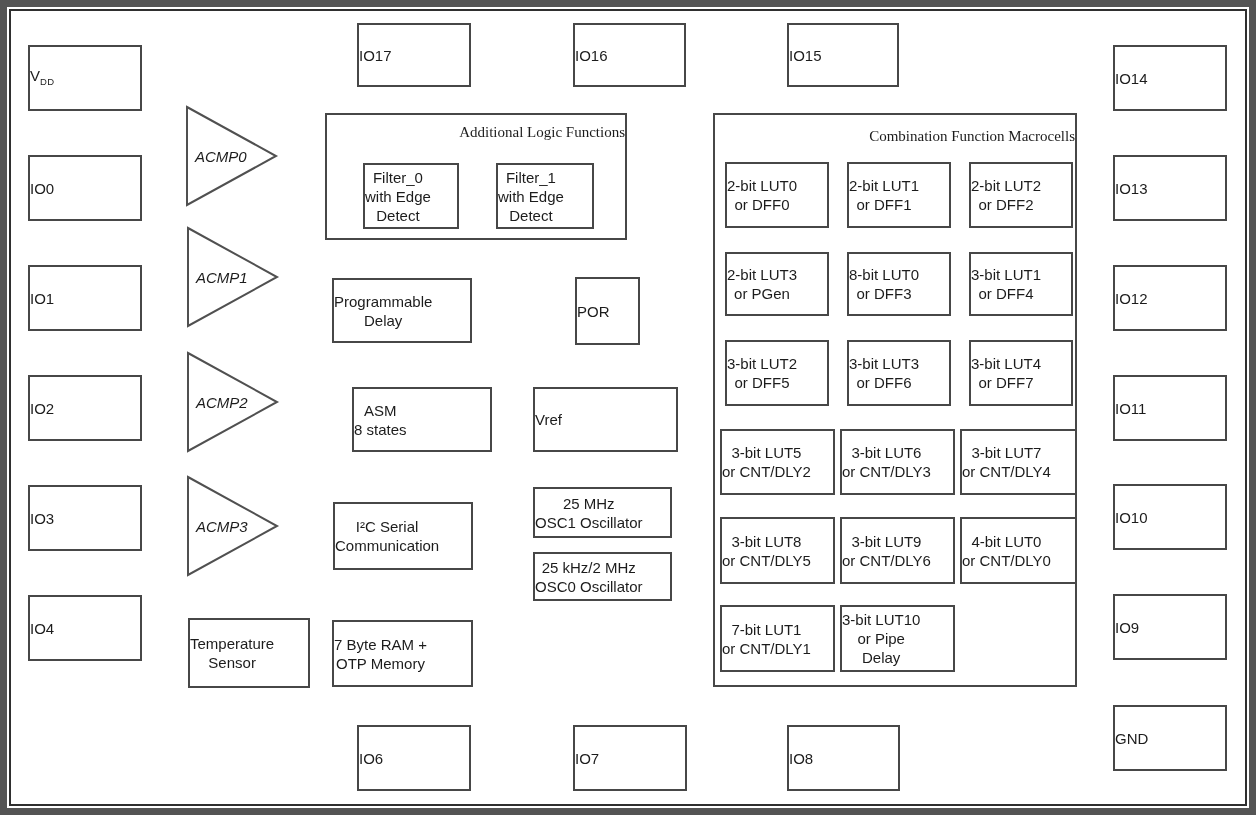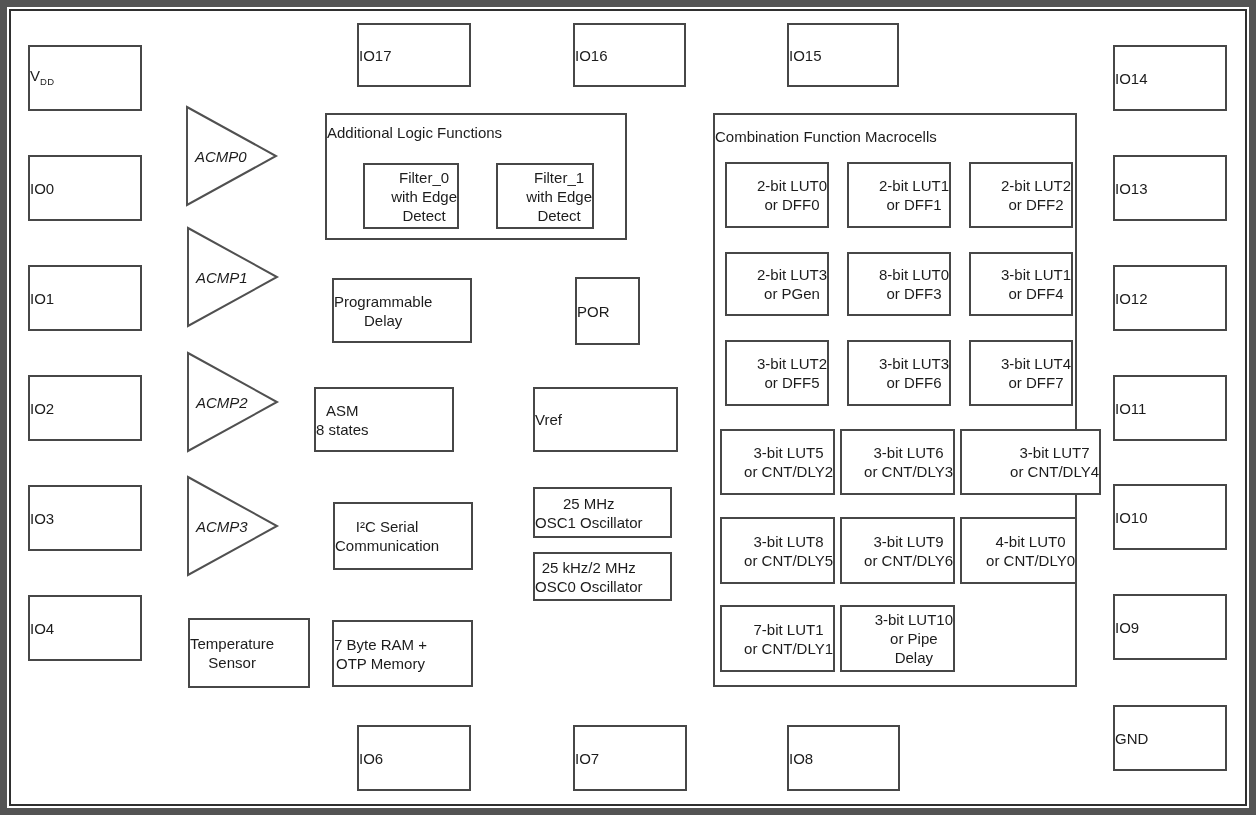--- a/index.html
+++ b/index.html
@@ -8,24 +8,24 @@
     font-family:"Liberation Sans","DejaVu Sans",sans-serif;color:#1c1c1c;
   }
   .frame-outer{position:absolute;inset:0;border:7px solid #545454;pointer-events:none;z-index:5;}
   .frame-inner{position:absolute;left:9px;top:9px;right:9px;bottom:9px;border:2px solid #2f2f2f;pointer-events:none;z-index:4;}
   .box{
     position:absolute;border:2px solid #474747;background:#ffffff;
     display:flex;align-items:center;text-align:center;
     font-size:15px;line-height:19px;white-space:pre-line;box-sizing:border-box;z-index:2;
   }
   .group{position:absolute;border:2px solid #474747;background:#ffffff;box-sizing:border-box;z-index:1;}
-  .group-title{position:absolute;left:0;right:0;text-align:left;font-size:15px;white-space:nowrap;}
+  .group-title{position:absolute;left:0;right:0;text-align:right;font-size:15px;white-space:nowrap;font-family:Liberation Serif, serif;}
   .cell{
     position:absolute;border:2px solid #474747;background:#ffffff;
-    display:flex;align-items:center;justify-content:flex-end;text-align:center;
+    display:flex;align-items:center;justify-content:flex-start;text-align:center;
     font-size:15px;line-height:19px;white-space:pre-line;box-sizing:border-box;
   }
   .acmp{position:absolute;width:94px;height:102px;z-index:2;}
   .acmp svg{position:absolute;left:0;top:0;}
   .acmp-label{position:absolute;left:10px;top:50%;transform:translateY(-50%);font-size:15px;font-style:italic;}
   .vsub{font-size:9.5px;vertical-align:-4px;letter-spacing:0.3px;}
 </style>
 </head>
 <body>
 
@@ -87,21 +87,21 @@
 with Edge
 Detect</span></div>
     <div class="cell" style="left:169px;top:48px;width:98px;height:66px"><span>Filter_1
 with Edge
 Detect</span></div>
   </div>
 
   <div class="box" style="left:332px;top:278px;width:140px;height:65px"><span>Programmable
 Delay</span></div>
   <div class="box" style="left:575px;top:277px;width:65px;height:68px"><span>POR</span></div>
-  <div class="box" style="left:314px;top:387px;width:140px;height:65px"><span>ASM
+  <div class="box" style="left:352px;top:387px;width:140px;height:65px"><span>ASM
 8 states</span></div>
   <div class="box" style="left:533px;top:387px;width:145px;height:65px"><span>Vref</span></div>
   <div class="box" style="left:533px;top:487px;width:139px;height:51px"><span>25 MHz
 OSC1 Oscillator</span></div>
   <div class="box" style="left:533px;top:552px;width:139px;height:49px"><span>25 kHz/2 MHz
 OSC0 Oscillator</span></div>
   <div class="box" style="left:333px;top:502px;width:140px;height:68px"><span>I²C Serial
 Communication</span></div>
   <div class="box" style="left:332px;top:620px;width:141px;height:67px"><span>7 Byte RAM +
 OTP Memory</span></div>
@@ -129,21 +129,21 @@
 or DFF5</span></div>
     <div class="cell" style="left:132px;top:225px;width:104px;height:66px"><span>3-bit LUT3
 or DFF6</span></div>
     <div class="cell" style="left:254px;top:225px;width:104px;height:66px"><span>3-bit LUT4
 or DFF7</span></div>
 
     <div class="cell" style="left:5px;top:314px;width:115px;height:66px"><span>3-bit LUT5
 or CNT/DLY2</span></div>
     <div class="cell" style="left:125px;top:314px;width:115px;height:66px"><span>3-bit LUT6
 or CNT/DLY3</span></div>
-    <div class="cell" style="left:245px;top:314px;width:141px;height:66px"><span>3-bit LUT7
+    <div class="cell" style="left:245px;top:314px;width:117px;height:66px"><span>3-bit LUT7
 or CNT/DLY4</span></div>
 
     <div class="cell" style="left:5px;top:402px;width:115px;height:67px"><span>3-bit LUT8
 or CNT/DLY5</span></div>
     <div class="cell" style="left:125px;top:402px;width:115px;height:67px"><span>3-bit LUT9
 or CNT/DLY6</span></div>
     <div class="cell" style="left:245px;top:402px;width:117px;height:67px"><span>4-bit LUT0
 or CNT/DLY0</span></div>
 
     <div class="cell" style="left:5px;top:490px;width:115px;height:67px"><span>7-bit LUT1

